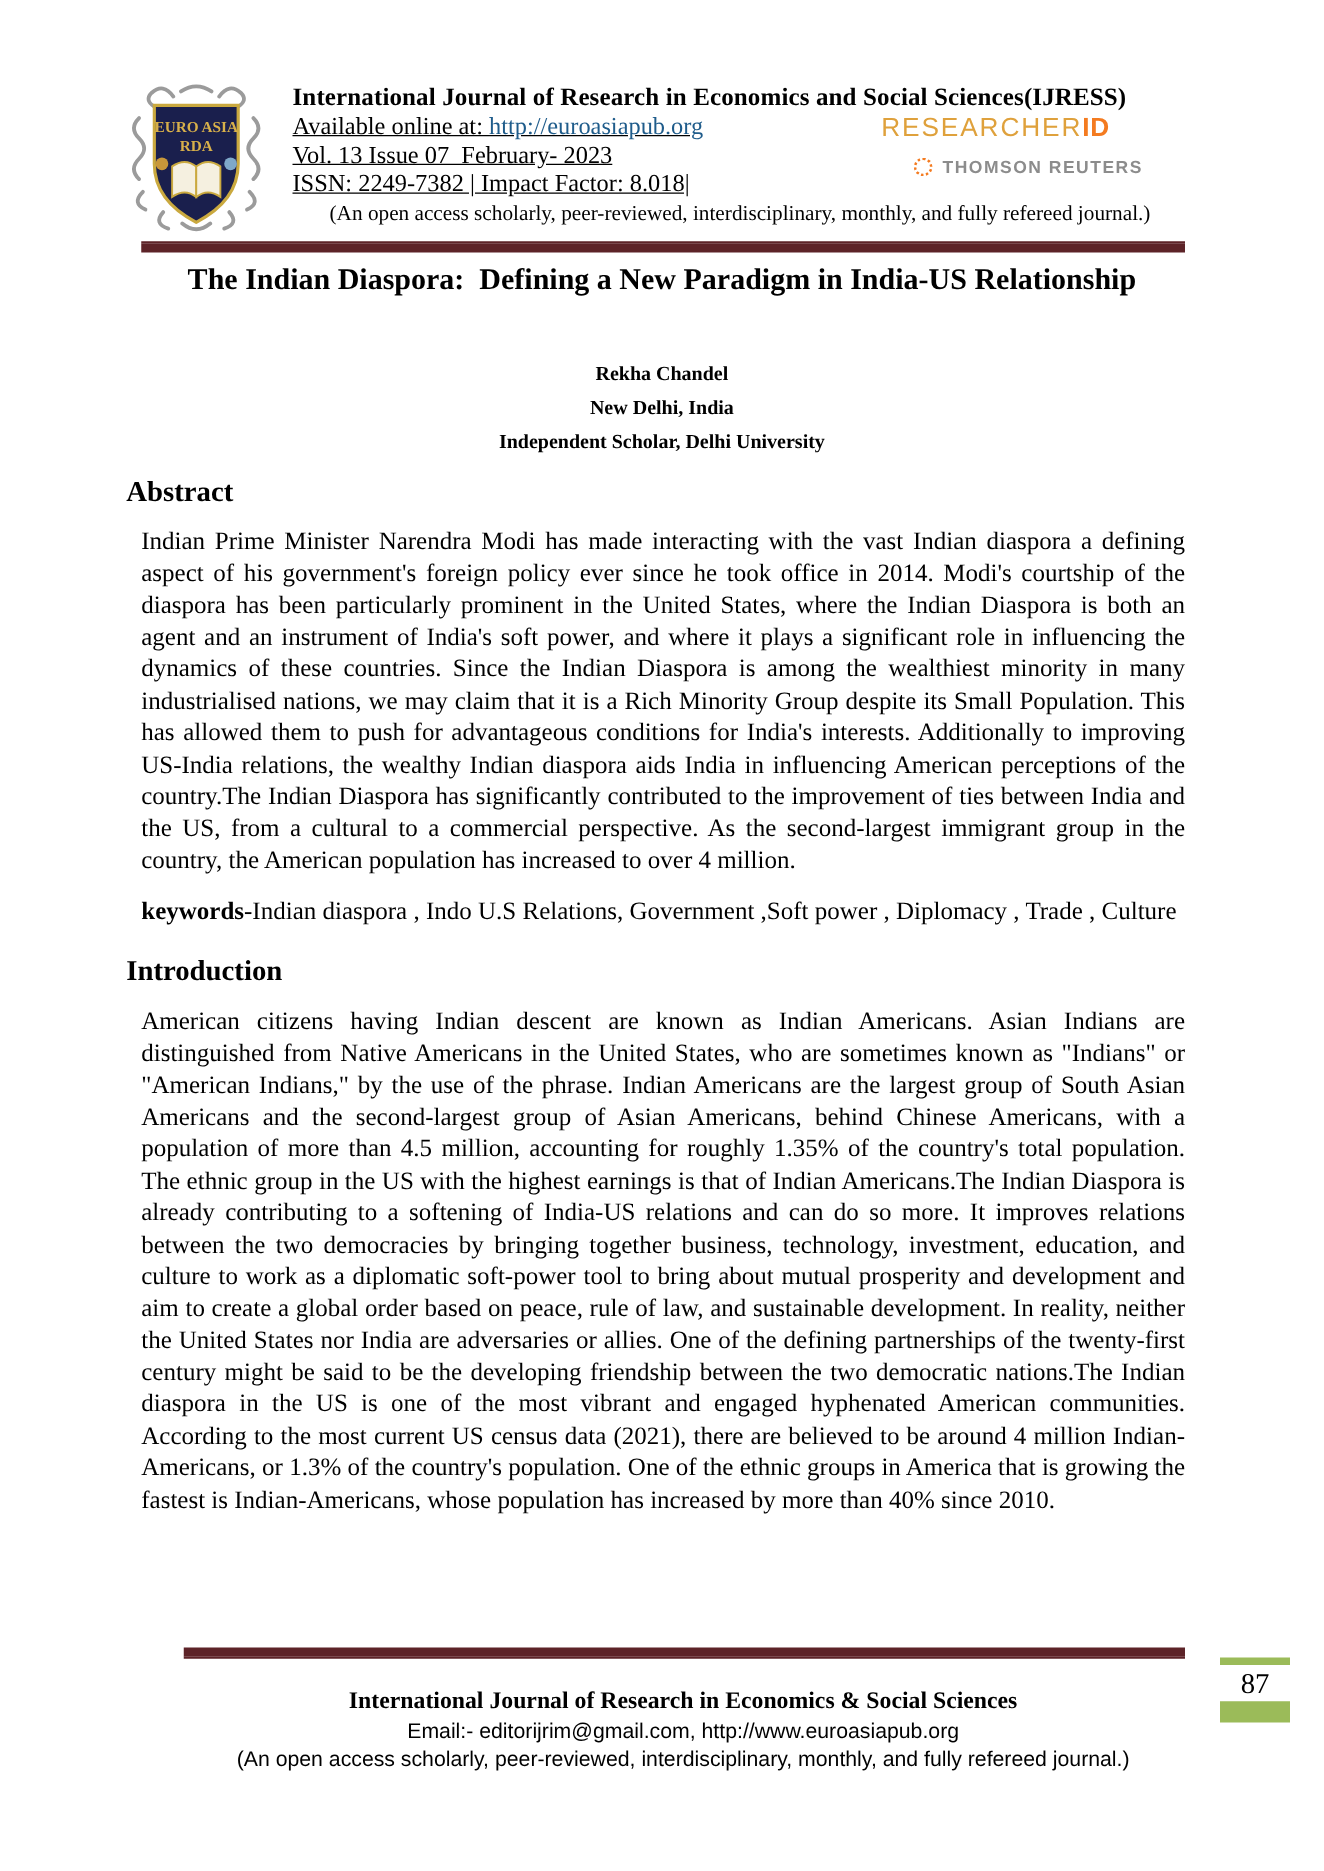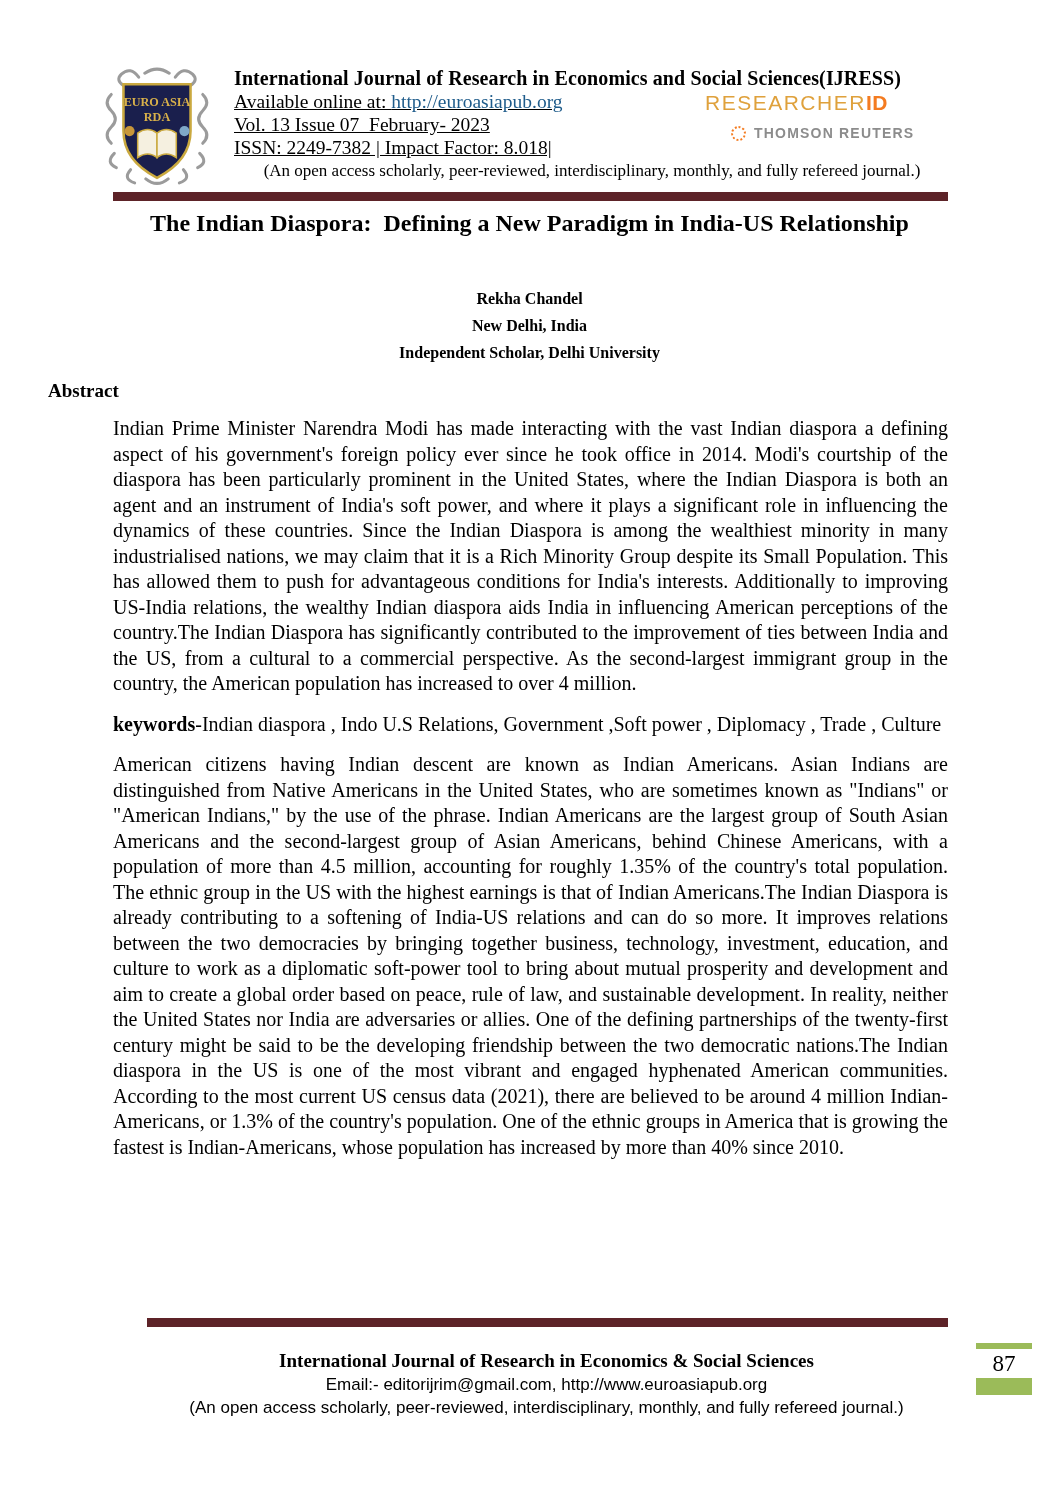--- a/index.html
+++ b/index.html
@@ -53,38 +53,38 @@
 
   
   .paper-title {
     margin-top: 9px;
     text-align: center;
     font-size: 24px; font-weight: bold;
     white-space: pre-wrap;
   }
   .author-block { margin-top: 48px; text-align: center; font-weight: bold; font-size: 16px; line-height: 27px; }
   .section-heading {
-    margin: 14px 111px 0 48px;
-    font-size: 19px; font-weight: bold;
+    margin: 14px 111px 0 101px;
+    font-size: 23px; font-weight: bold;
   }
   .body-text {
     margin: 14px 111px 0 113px;
     font-size: 20px; line-height: 25.5px;
     text-align: justify;
   }
   .keywords { margin-top: 15px; }
   .intro-heading { margin-top: 22px; }
   .intro-text { margin-top: 15px; }
 
   
   .footer { position: absolute; left: 0; right: 0; top: 1318px; padding-left: 34px; }
   .footer-lines { text-align: center; margin-top: 22px; }
   .footer-name { font-size: 19px; font-weight: bold; font-family: "Liberation Serif", serif; line-height: 24px; }
   .footer-contact, .footer-open { font-family: "Liberation Sans", sans-serif; font-size: 17px; line-height: 23px; }
-  .page-badge { position: absolute; right: 27px; top: 25px; width: 56px; text-align: center; }
+  .page-badge { position: absolute; right: 27px; top: 8px; width: 56px; text-align: center; }
   .badge-bar-thin { height: 6px; background: #9bbb59; }
   .badge-num { font-size: 23px; line-height: 29px; }
   .badge-bar-thick { height: 17px; background: #9bbb59; }
 </style>
 </head>
 <body>
 
 <div class="page">
 
   <div class="header">
@@ -140,20 +140,21 @@
     <div>Rekha Chandel</div>
     <div>New Delhi, India</div>
     <div>Independent Scholar, Delhi University</div>
   </div>
 
   <h2 class="section-heading">Abstract</h2>
   <p class="body-text">Indian Prime Minister Narendra Modi has made interacting with the vast Indian diaspora a defining aspect of his government's foreign policy ever since he took office in 2014. Modi's courtship of the diaspora has been particularly prominent in the United States, where the Indian Diaspora is both an agent and an instrument of India's soft power, and where it plays a significant role in influencing the dynamics of these countries. Since the Indian Diaspora is among the wealthiest minority in many industrialised nations, we may claim that it is a Rich Minority Group despite its Small Population. This has allowed them to push for advantageous conditions for India's interests. Additionally to improving US-India relations, the wealthy Indian diaspora aids India in influencing American perceptions of the country.The Indian Diaspora has significantly contributed to the improvement of ties between India and the US, from a cultural to a commercial perspective. As the second-largest immigrant group in the country, the American population has increased to over 4 million.</p>
 
   <p class="body-text keywords"><b>keywords</b><span>-Indian diaspora , Indo U.S Relations, Government ,Soft power , Diplomacy , Trade , Culture</span></p>
 
+  <h2 class="section-heading intro-heading">Introduction</h2>
   <p class="body-text intro-text">American citizens having Indian descent are known as Indian Americans. Asian Indians are distinguished from Native Americans in the United States, who are sometimes known as "Indians" or "American Indians," by the use of the phrase. Indian Americans are the largest group of South Asian Americans and the second-largest group of Asian Americans, behind Chinese Americans, with a population of more than 4.5 million, accounting for roughly 1.35% of the country's total population. The ethnic group in the US with the highest earnings is that of Indian Americans.The Indian Diaspora is already contributing to a softening of India-US relations and can do so more. It improves relations between the two democracies by bringing together business, technology, investment, education, and culture to work as a diplomatic soft-power tool to bring about mutual prosperity and development and aim to create a global order based on peace, rule of law, and sustainable development. In reality, neither the United States nor India are adversaries or allies. One of the defining partnerships of the twenty-first century might be said to be the developing friendship between the two democratic nations.The Indian diaspora in the US is one of the most vibrant and engaged hyphenated American communities. According to the most current US census data (2021), there are believed to be around 4 million Indian-Americans, or 1.3% of the country's population. One of the ethnic groups in America that is growing the fastest is Indian-Americans, whose population has increased by more than 40% since 2010.</p>
 
   <div class="footer">
     <div class="sep sep-thick-thin"></div>
     <div class="footer-lines">
       <div class="footer-name">International Journal of Research in Economics &amp; Social Sciences</div>
       <div class="footer-contact">Email:- editorijrim@gmail.com, http://www.euroasiapub.org</div>
       <div class="footer-open">(An open access scholarly, peer-reviewed, interdisciplinary, monthly, and fully refereed journal.)</div>
     </div>
     <div class="page-badge">

